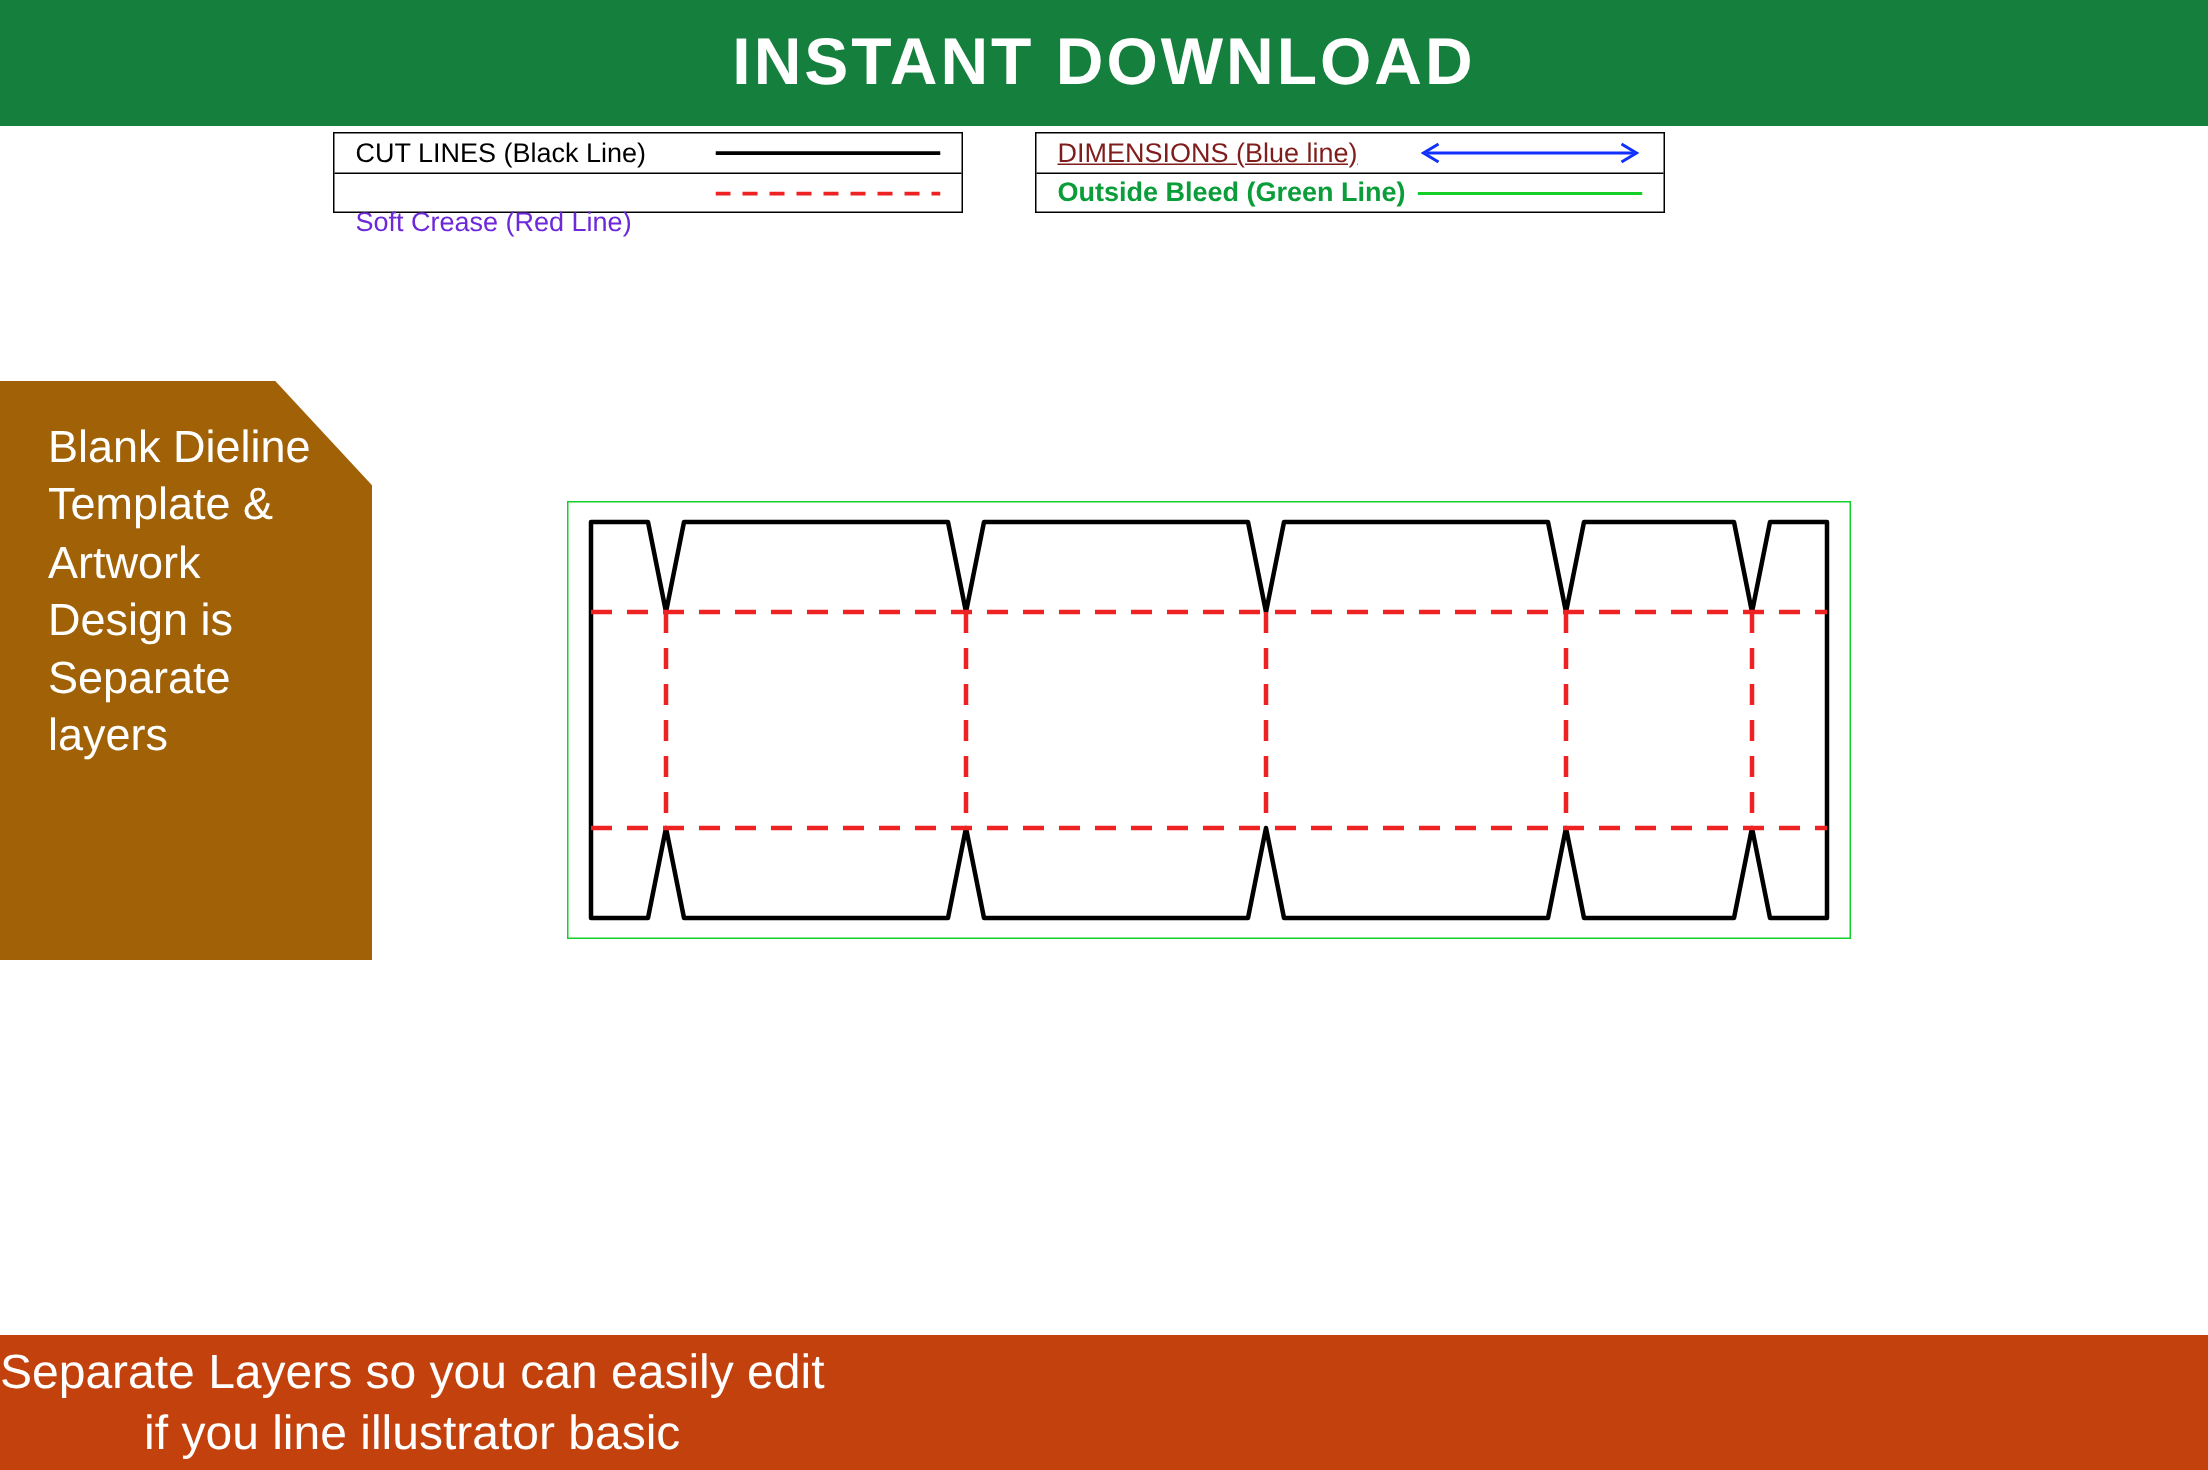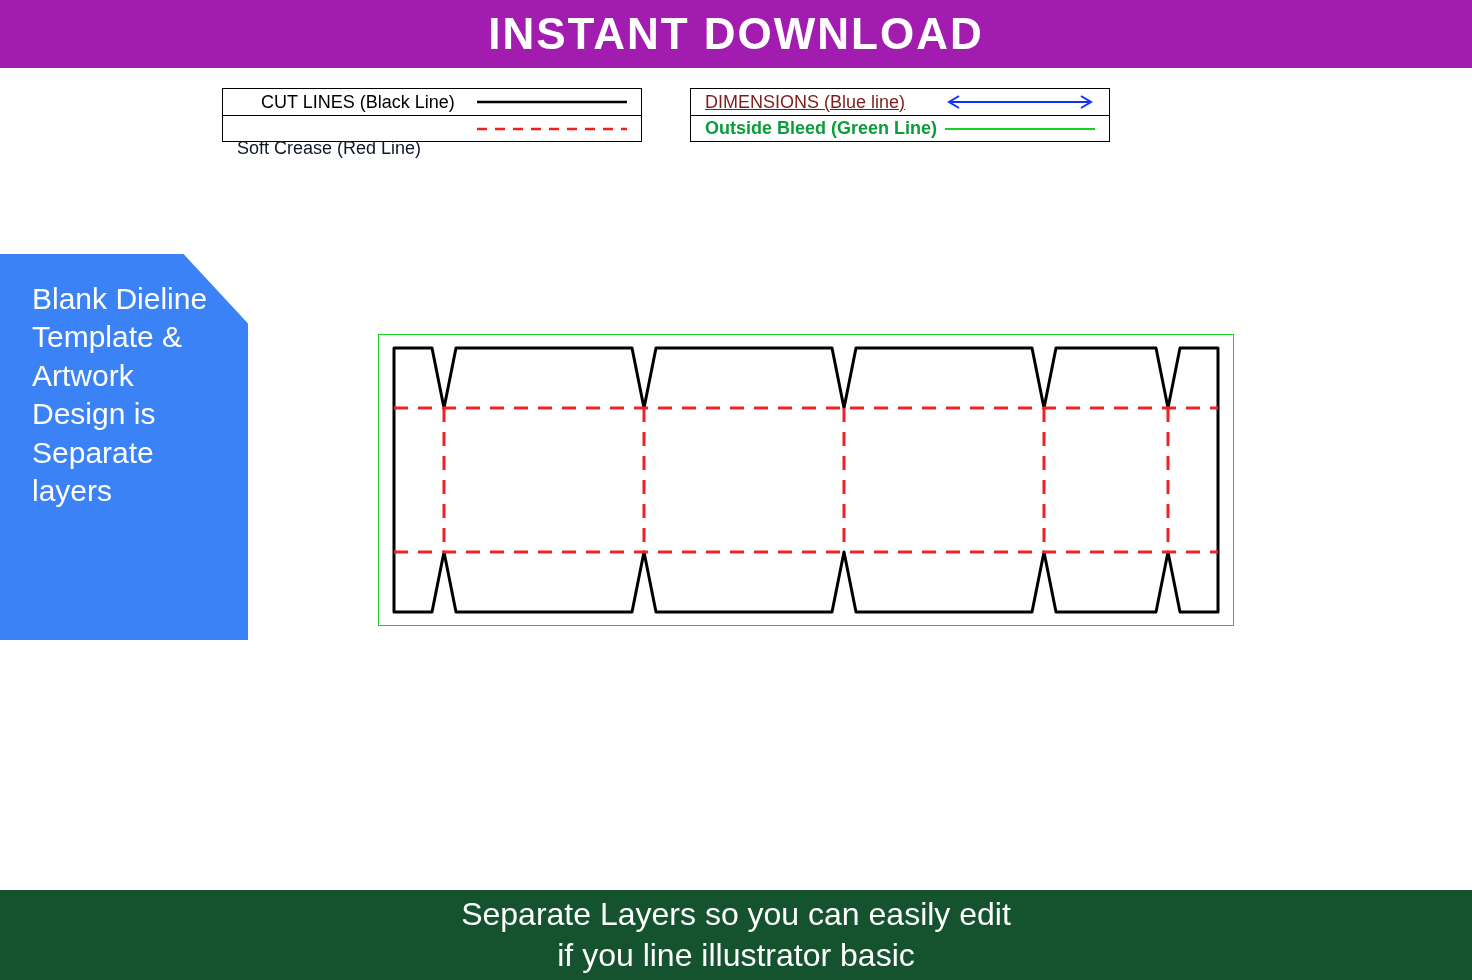--- a/index.html
+++ b/index.html
@@ -7,22 +7,22 @@
     width: 1472px;
     height: 980px;
     background: #ffffff;
     font-family: Arial, Helvetica, sans-serif;
     position: relative;
     overflow: hidden;
   }
   .top-banner {
     position: absolute;
     top: 0; left: 0; right: 0;
-    height: 68px;
-    background: #a21caf;
+    height: 84px;
+    background: #15803d;
     display: flex;
     align-items: center;
     justify-content: center;
   }
   .top-banner-text {
     color: #ffffff;
     font-size: 44px;
     font-weight: 600;
     letter-spacing: 2px;
   }
@@ -40,32 +40,32 @@
   .legend-row {
     display: flex;
     align-items: center;
     justify-content: space-between;
     padding: 2px 14px 2px 14px;
     height: 26px;
   }
   .legend-row + .legend-row { border-top: 1.5px solid #000; }
   .legend-label { font-size: 18px; font-weight: 500; }
   .legend-swatch { width: 150px; height: 18px; display:flex; align-items:center; }
-  .lbl-black { color:#000;margin-left:24px; }
-  .lbl-red { color:#0f172a;margin-top:40px; }
+  .lbl-black { color:#000; }
+  .lbl-red { color:#6d28d9;margin-top:40px; }
   .lbl-blue { color:#7f1d1d;text-decoration:underline; }
   .lbl-green { color:#0a9d3a;font-weight:bold; }
 
   .side-panel {
     position: absolute;
     left: 0;
     top: 254px;
     width: 248px;
     height: 386px;
-    background: #3b82f6;
+    background: #a16207;
     color: #fff;
     padding: 26px 28px 26px 32px;
     clip-path: polygon(0 0, 74% 0, 100% 18%, 100% 100%, 0 100%);
   }
   .side-panel-text {
     font-size: 30px;
     line-height: 1.28;
     font-weight: 400;
   }
 
@@ -74,24 +74,24 @@
     left: 378px;
     top: 334px;
     width: 856px;
     height: 292px;
   }
 
   .bottom-banner {
     position: absolute;
     left: 0; right: 0; bottom: 0;
     height: 90px;
-    background: #14532d;
+    background: #c2410c;
     display: flex;
     align-items: center;
-    justify-content: center;
+    justify-content: flex-start;
   }
   .bottom-banner-text {
     color: #fff;
     font-size: 32px;
     text-align: center;
     line-height: 1.28;
     font-weight: 500;
   }
 </style>
 </head>

